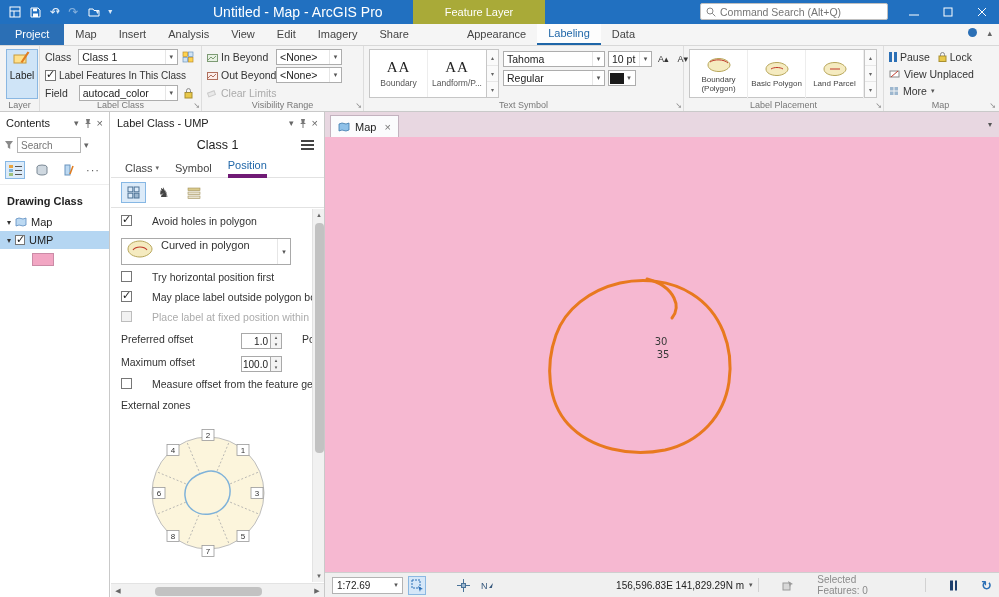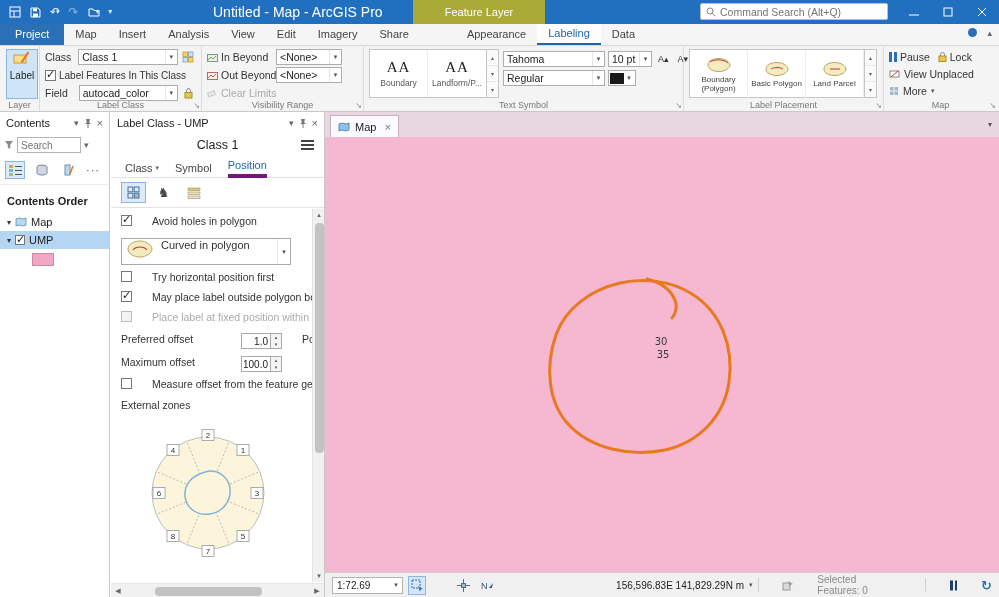--- a/index.html
+++ b/index.html
@@ -445,21 +445,21 @@
           </svg>
       </div>
       <div class="ct-btn">
         <svg width="11" height="12">
             <rect x="1" y="1" width="5" height="10" fill="#bcd9f2" stroke="#6a94bd"></rect>
             <line x1="9" y1="2" x2="6" y2="10" stroke="#e07c1f" stroke-width="1.6"></line>
           </svg>
       </div>
       <span style="color:#555;letter-spacing:1px">···</span>
     </div>
-    <div class="section-title">Contents Order</div>
+    <div class="section-title">Drawing Class</div>
     <div class="tree-row">
       <span class="tw">▾</span>
       <svg width="12" height="10">
           <path d="M1 2l3-1 4 1 3-1v7l-3 1-4-1-3 1z" fill="#bcd9f2" stroke="#5b8bbf" stroke-width="0.8"></path>
         </svg>
       <span>Map</span>
     </div>
     <div class="tree-row sel">
       <span class="tw">▾</span>
       <span class="cb checked" style="width:10px;height:10px"></span>

